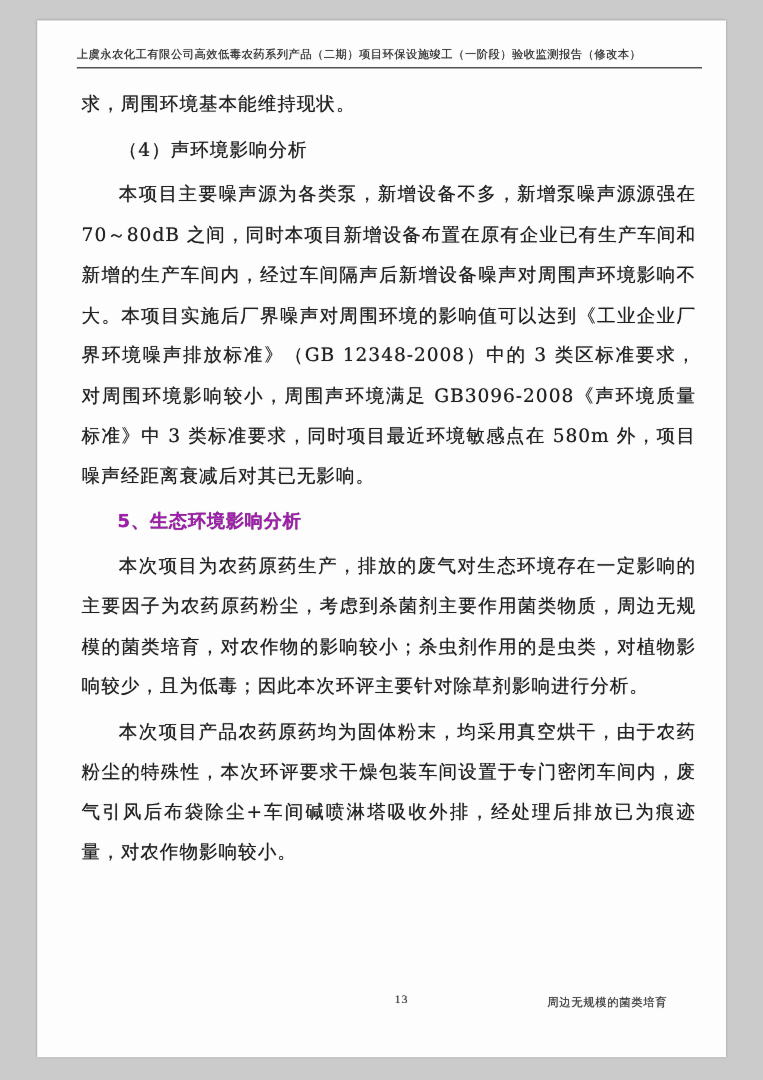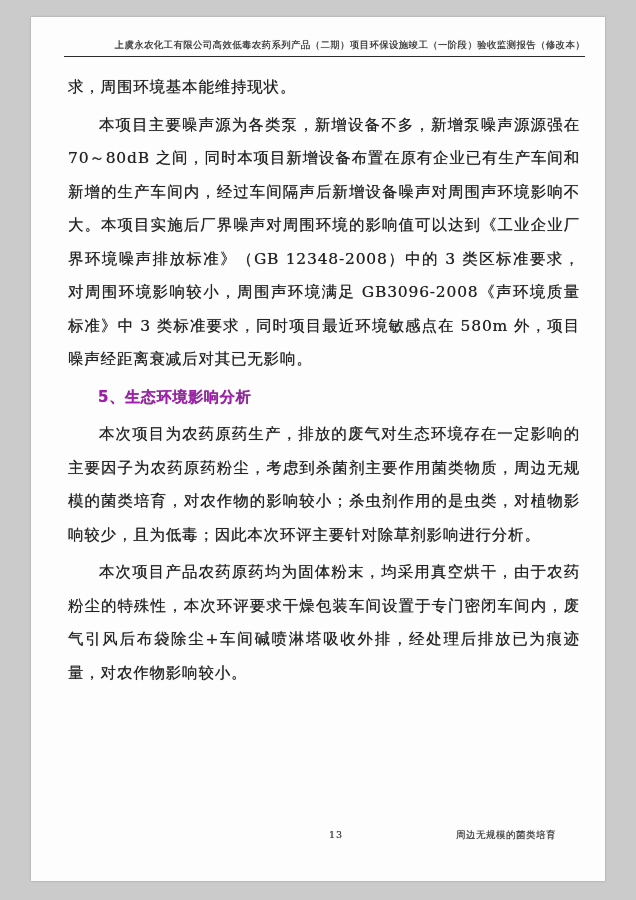--- a/index.html
+++ b/index.html
@@ -16,21 +16,21 @@
     width:574px;height:864px;
     background:#fdfdfd;
     box-shadow:0 0 2px rgba(0,0,0,0.25);
     color:#1c1c1c;
   }
   .scan-fuzz{ text-shadow:0 0 0.7px rgba(40,40,40,0.75); }
   .header{
     position:absolute;top:22px;left:33px;right:20px;
     border-bottom:1.5px solid #2a2a2a;
     padding-bottom:4px;
-    text-align:right;
+    text-align:left;
     font-size:9.5px;
     letter-spacing:0.3px;
     color:#333;
     white-space:nowrap;
   }
   .body-text{
     position:absolute;top:50px;left:33px;right:21px;
     font-size:15.5px;
     line-height:33.5px;
     text-align:justify;
@@ -42,39 +42,41 @@
   .heading-bold{
     font-weight:bold;
     color:#a21caf;
     font-family:"DejaVu Sans","Liberation Sans",sans-serif;
     font-size:15px;
   }
   .footer{
     position:absolute;bottom:38px;left:33px;right:21px;
     font-size:9.5px;color:#444;
     height:14px;
+    font-family:Liberation Serif, serif;
   }
   .footer .page-num{
     position:absolute;left:265px;top:0;
     letter-spacing:1px;
   }
   .footer .org{
     position:absolute;right:28px;top:0;
     letter-spacing:0.5px;
   }
 </style>
 </head>
 <body>
 
 <div class="scan-page scan-fuzz">
 
   <div class="header">上虞永农化工有限公司高效低毒农药系列产品（二期）项目环保设施竣工（一阶段）验收监测报告（修改本）</div>
 
   <div class="body-text">
     <p class="no-indent">求，周围环境基本能维持现状。</p>
+    <p>（4）声环境影响分析</p>
     <p>本项目主要噪声源为各类泵，新增设备不多，新增泵噪声源源强在 70～80dB 之间，同时本项目新增设备布置在原有企业已有生产车间和新增的生产车间内，经过车间隔声后新增设备噪声对周围声环境影响不大。本项目实施后厂界噪声对周围环境的影响值可以达到《工业企业厂界环境噪声排放标准》（GB 12348-2008）中的 3 类区标准要求，对周围环境影响较小，周围声环境满足 GB3096-2008《声环境质量标准》中 3 类标准要求，同时项目最近环境敏感点在 580m 外，项目噪声经距离衰减后对其已无影响。</p>
     <p class="heading-bold">5、生态环境影响分析</p>
     <p>本次项目为农药原药生产，排放的废气对生态环境存在一定影响的主要因子为农药原药粉尘，考虑到杀菌剂主要作用菌类物质，周边无规模的菌类培育，对农作物的影响较小；杀虫剂作用的是虫类，对植物影响较少，且为低毒；因此本次环评主要针对除草剂影响进行分析。</p>
     <p>本次项目产品农药原药均为固体粉末，均采用真空烘干，由于农药粉尘的特殊性，本次环评要求干燥包装车间设置于专门密闭车间内，废气引风后布袋除尘+车间碱喷淋塔吸收外排，经处理后排放已为痕迹量，对农作物影响较小。</p>
   </div>
 
   <div class="footer">
     <span class="page-num">13</span>
     <span class="org">周边无规模的菌类培育</span>
   </div>

